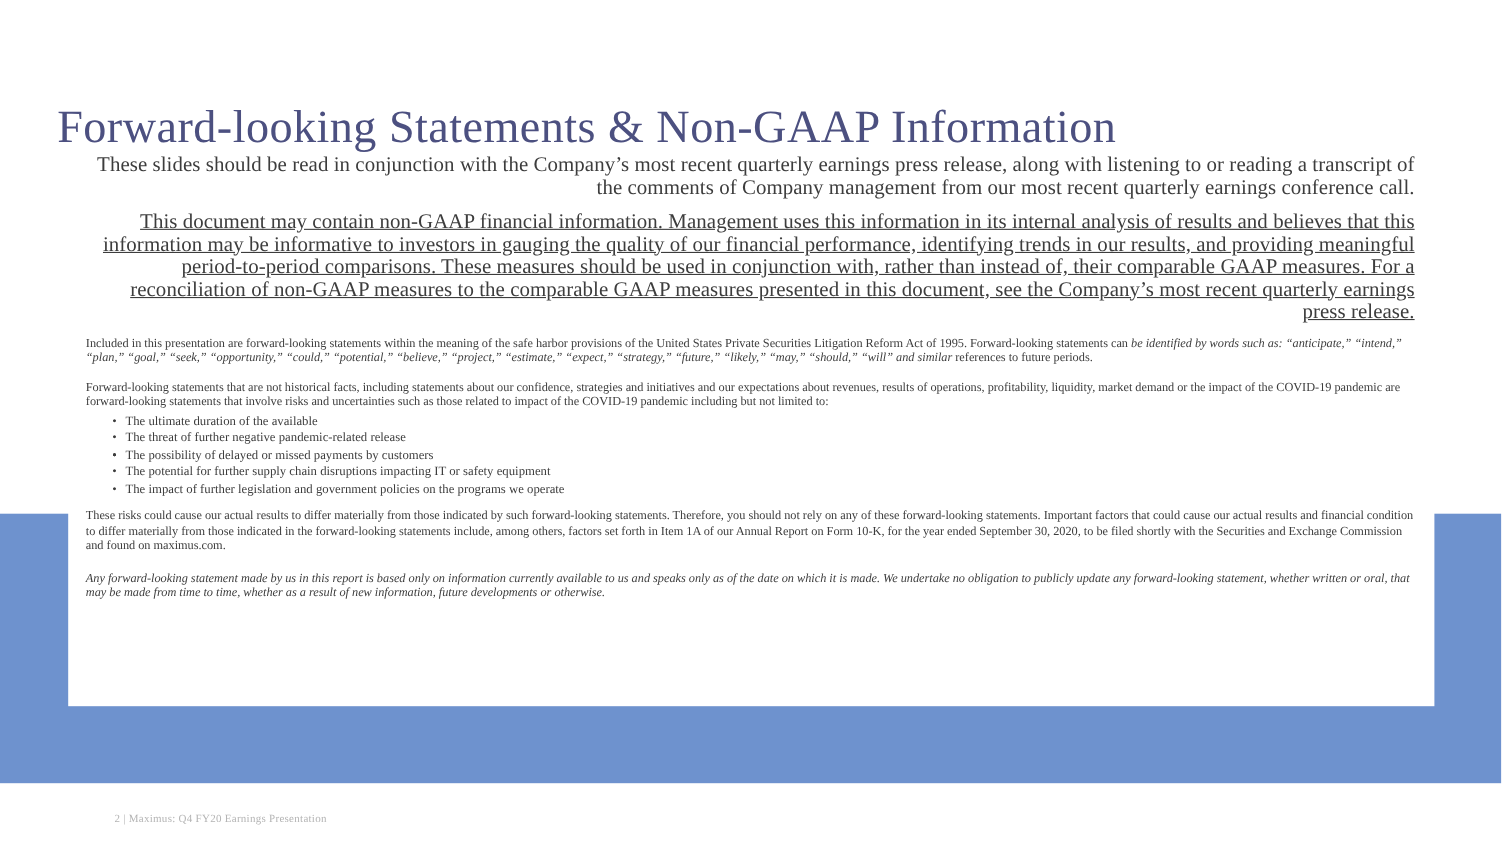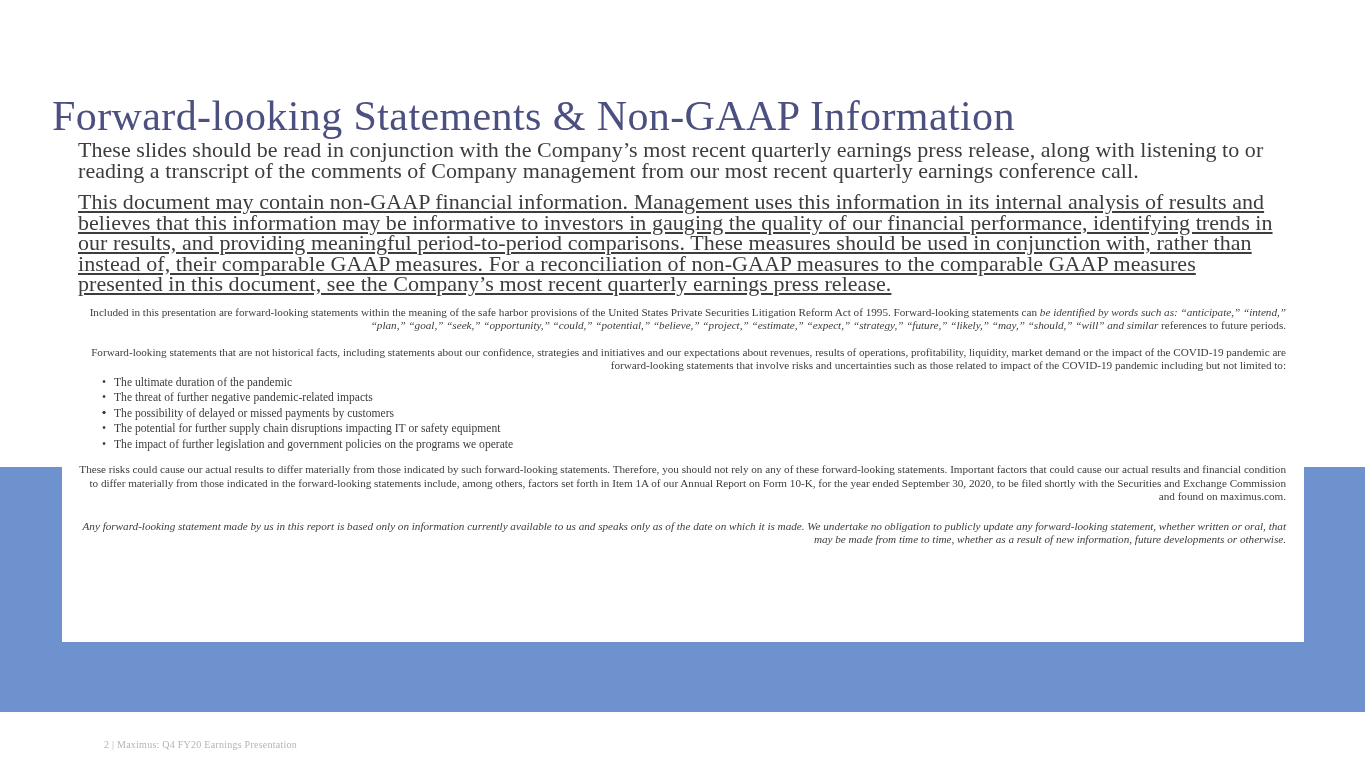--- a/index.html
+++ b/index.html
@@ -66,35 +66,35 @@
   .body-region {
     position: absolute;
     left: 78px;
     top: 128px;
     width: 1208px;
   }
 
   p { margin: 0; }
 
   .lead {
-    font-size: 22px;
+    font-size: 19px;
     line-height: 20.5px;
     color: #3d3d3d;
-    text-align: left;
+    text-align: right;
     margin-bottom: 11px;
     letter-spacing: 0.05px;
   }
   .lead.l2 { margin-bottom: 11px; text-decoration: underline; }
   .lead.l3 { margin-bottom: 12px; }
 
   .fine {
     font-size: 11.2px;
     line-height: 13.6px;
     color: #3d3d3d;
-    text-align: right;
+    text-align: left;
     letter-spacing: -0.02px;
   }
   .fine.gap-top   { margin-top: 13px; }
   .fine.gap-top-s { margin-top: 11px; }
   .fine.gap-top-l { margin-top: 16px; font-style: italic; }
 
   .fine em {
     font-style: italic;
   }
 
@@ -147,22 +147,22 @@
     <p class="lead l1">These slides should be read in conjunction with the Company’s most recent quarterly earnings press release, along with listening to or reading a transcript of the comments of Company management from our most recent quarterly earnings conference call.</p>
 
     <p class="lead l2">This document may contain non-GAAP financial information. Management uses this information in its internal analysis of results and believes that this information may be informative to investors in gauging the quality of our financial performance, identifying trends in our results, and providing meaningful period-to-period comparisons. These measures should be used in conjunction with, rather than instead of, their comparable GAAP measures. For a reconciliation of non-GAAP measures to the comparable GAAP measures presented in this document, see the Company’s most recent quarterly earnings press release.</p>
 
 
     <p class="fine"><span>Included in this presentation are forward-looking statements within the meaning of the safe harbor provisions of the United States Private Securities Litigation Reform Act of 1995. Forward-looking statements can </span><em>be identified by words such as: “anticipate,” “intend,” “plan,” “goal,” “seek,” “opportunity,” “could,” “potential,” “believe,” “project,” “estimate,” “expect,” “strategy,” “future,” “likely,” “may,” “should,” “will” and similar </em><span>references to future periods.</span></p>
 
     <p class="fine gap-top">Forward-looking statements that are not historical facts, including statements about our confidence, strategies and initiatives and our expectations about revenues, results of operations, profitability, liquidity, market demand or the impact of the COVID-19 pandemic are forward-looking statements that involve risks and uncertainties such as those related to impact of the COVID-19 pandemic including but not limited to:</p>
 
     <ul class="risk-list">
-      <li><span class="dot">•</span><span>The ultimate duration of the pandemic</span></li>
-      <li><span class="dot">•</span><span>The threat of further negative pandemic-related impacts</span></li>
+      <li><span class="dot">•</span><span>The ultimate duration of the available</span></li>
+      <li><span class="dot">•</span><span>The threat of further negative pandemic-related release</span></li>
       <li><span class="dot">•</span></li>
       <li><span class="dot">•</span></li>
       <li><span class="dot">•</span><span>The possibility of delayed or missed payments by customers</span></li>
       <li><span class="dot">•</span><span>The potential for further supply chain disruptions impacting IT or safety equipment</span></li>
       <li><span class="dot">•</span><span>The impact of further legislation and government policies on the programs we operate</span></li>
     </ul>
 
     <p class="fine gap-top-s">These risks could cause our actual results to differ materially from those indicated by such forward-looking statements. Therefore, you should not rely on any of these forward-looking statements. Important factors that could cause our actual results and financial condition to differ materially from those indicated in the forward-looking statements include, among others, factors set forth in Item 1A of our Annual Report on Form 10-K, for the year ended September 30, 2020, to be filed shortly with the Securities and Exchange Commission and found on maximus.com.</p>
 
     <p class="fine gap-top-l">Any forward-looking statement made by us in this report is based only on information currently available to us and speaks only as of the date on which it is made. We undertake no obligation to publicly update any forward-looking statement, whether written or oral, that may be made from time to time, whether as a result of new information, future developments or otherwise.</p>

